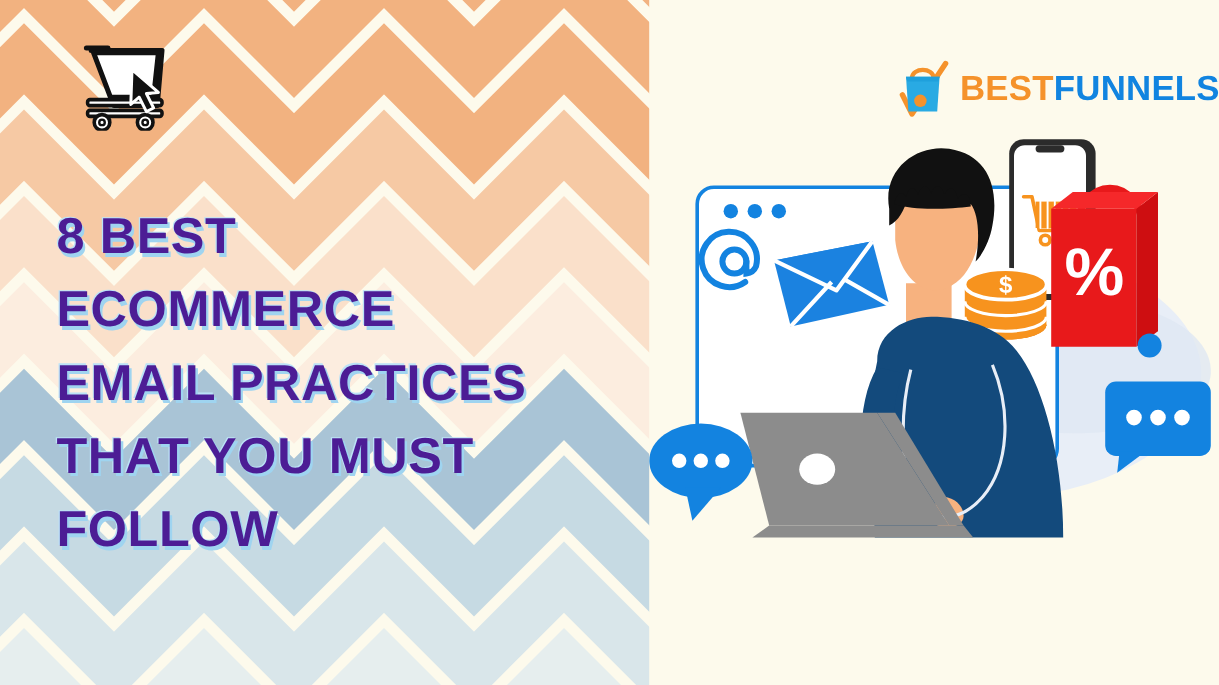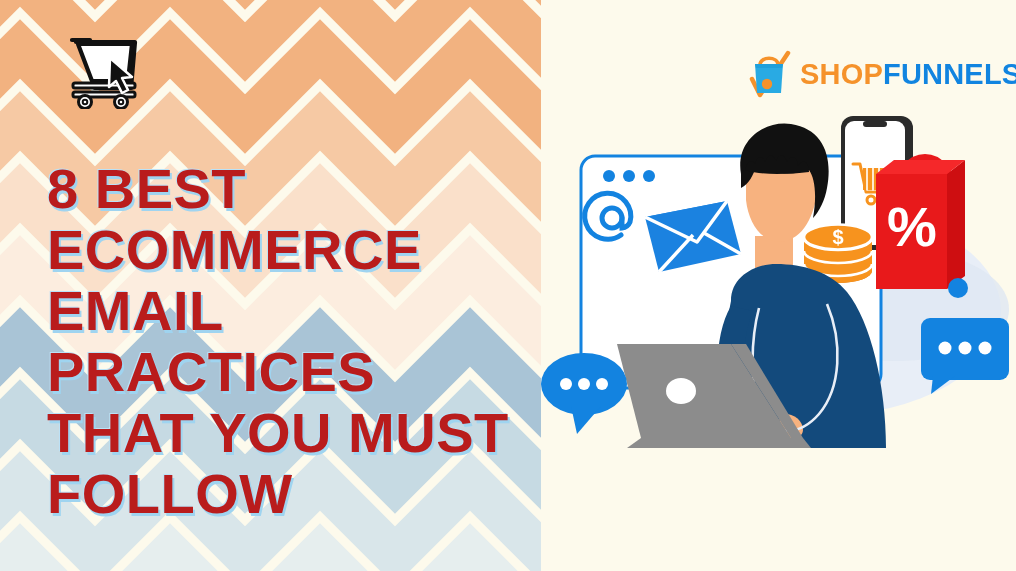--- a/index.html
+++ b/index.html
@@ -19,25 +19,25 @@
     position:absolute;left:0;top:0;width:541px;height:571px;overflow:hidden;
     background:#FDFAEC;
   }
   #pattern-panel svg{display:block;}
 
   
   #cart-badge{position:absolute;left:46px;top:31px;width:96px;height:78px;}
 
   
   #headline{
-    position:absolute;left:47px;top:120px;width:470px;
+    position:absolute;left:47px;top:138px;width:470px;
     font-weight:bold;
-    font-size:56px;line-height:61px;
+    font-size:42px;line-height:61px;
     letter-spacing:0.5px;
-    color:#b91c1c;
+    color:#4c1d95;
     text-transform:uppercase;
     text-shadow: 2px 3px 0 #9FD4F0, -1px -1px 0 #BBE2F7;
     white-space:pre-line;
   }
 
   
   #logo{position:absolute;left:748px;top:46px;height:56px;display:flex;align-items:center;gap:9px;}
   #logo-mark{width:43px;height:50px;flex:0 0 auto;}
   #logo-text{font-size:29px;font-weight:bold;letter-spacing:0.2px;line-height:1;}
   #logo-text .shop{color:#F5922B;}
@@ -122,21 +122,21 @@
         <path d="M12 16 C12 7, 30 7, 30 16" fill="none" stroke="#F5922B" stroke-width="3.6" stroke-linecap="round"></path>
 
         <path d="M7 15 L35 15 L33 44 L9 44 Z" fill="#29AAE3"></path>
 
         <path d="M7 15 L35 15 L34 19 L8 19 Z" fill="#1FA0DC"></path>
 
         <circle cx="19" cy="35" r="5.2" fill="#F5922B"></circle>
       </svg>
     </span>
     <span id="logo-text">
-      <span class="shop">SHOP</span><span class="funnels">FUNNELS</span>
+      <span class="shop">BEST</span><span class="funnels">FUNNELS</span>
     </span>
   </div>
 
   <div id="illustration">
     <svg width="475" height="380" viewBox="0 0 475 380" xmlns="http://www.w3.org/2000/svg" aria-hidden="true">
 
       <g>
         <ellipse cx="280" cy="215" rx="180" ry="105" fill="#E8EEF7"></ellipse>
         <ellipse cx="185" cy="230" rx="95" ry="110" fill="#F1F4FA"></ellipse>
         <path d="M300 160 C400 140 470 175 468 215 C466 255 380 275 300 260 Z" fill="#DEE7F3" opacity="0.8"></path>

